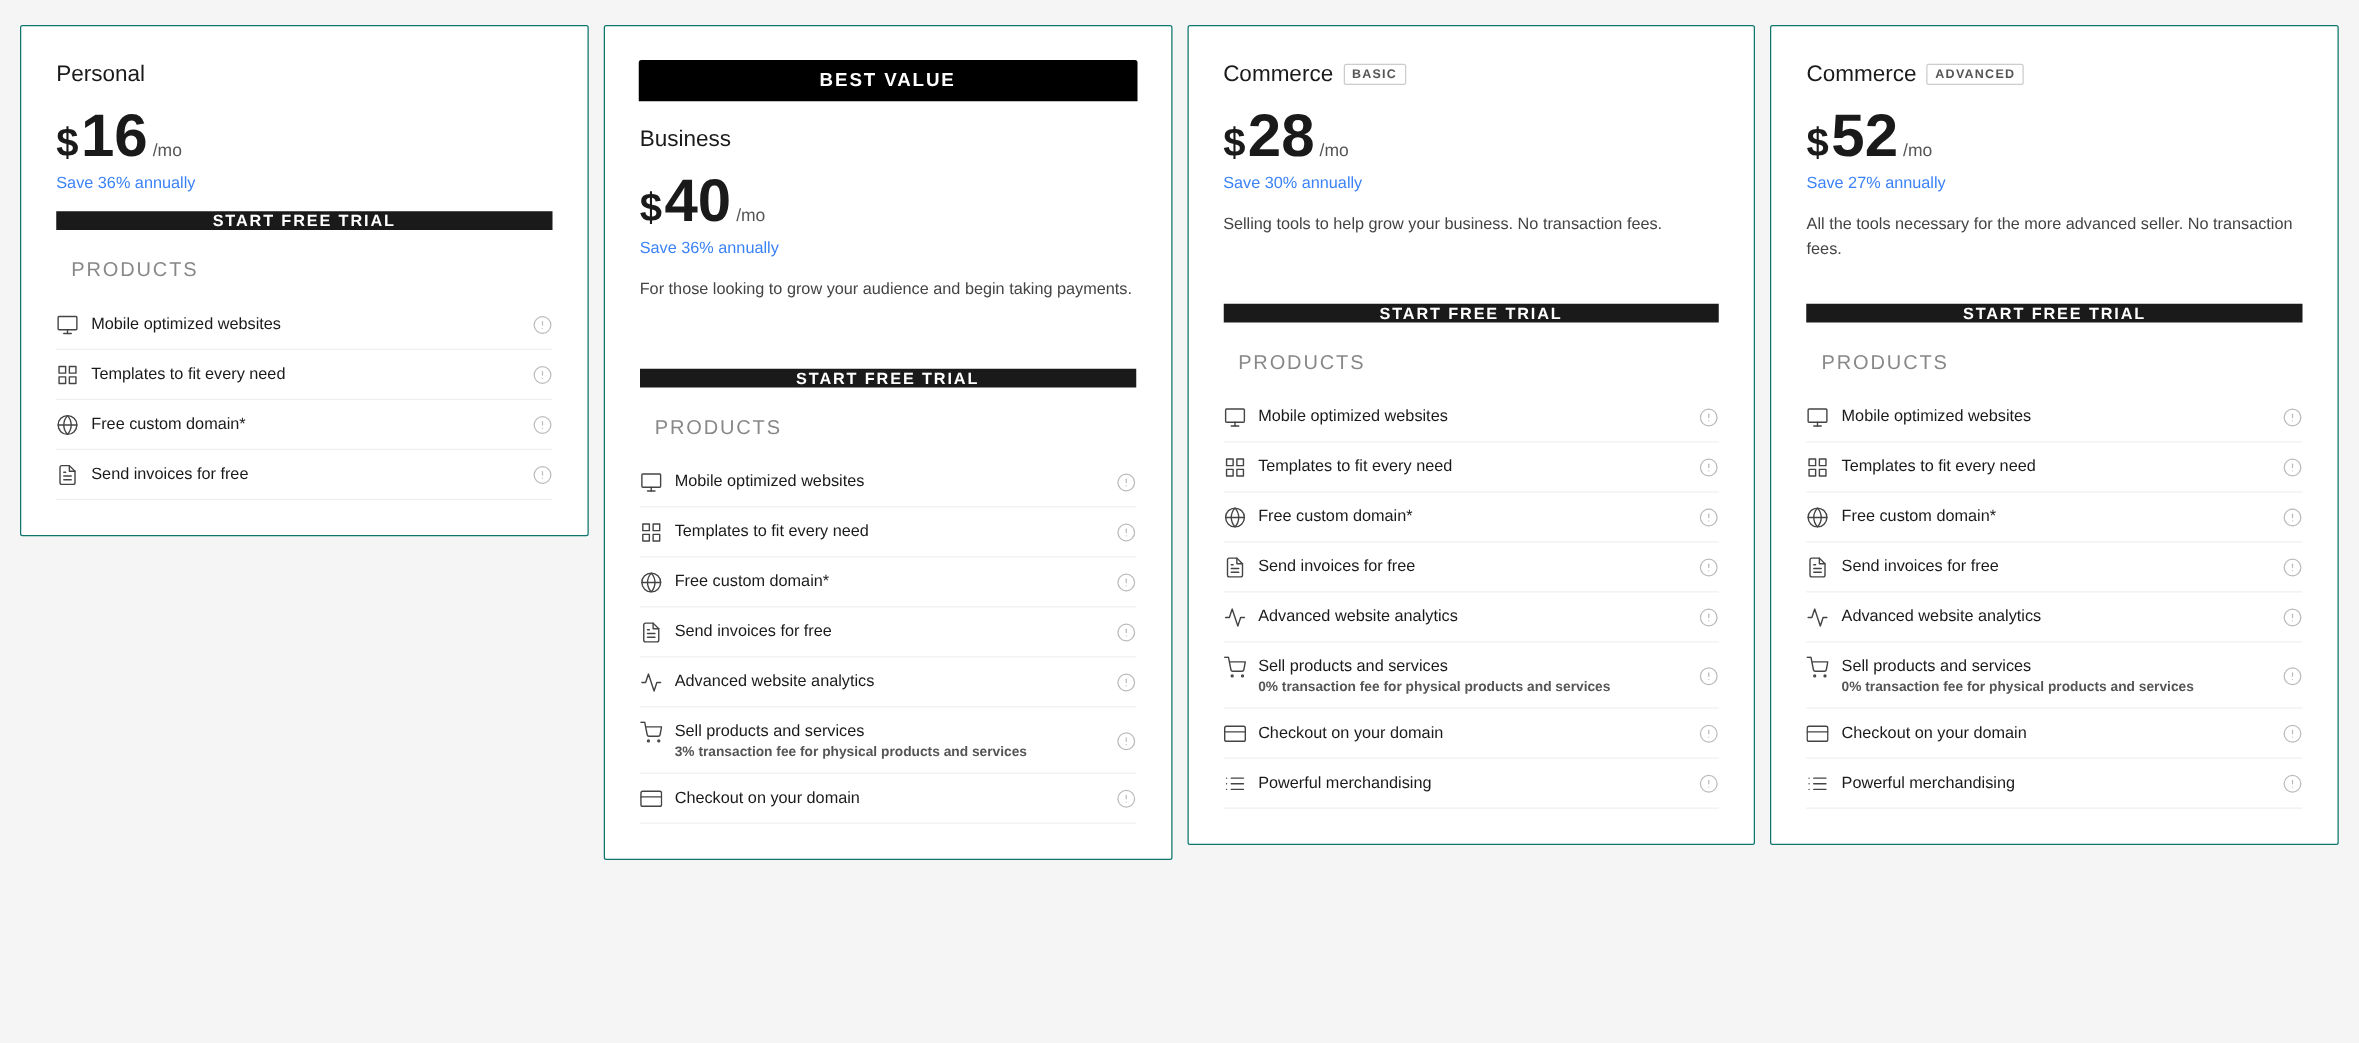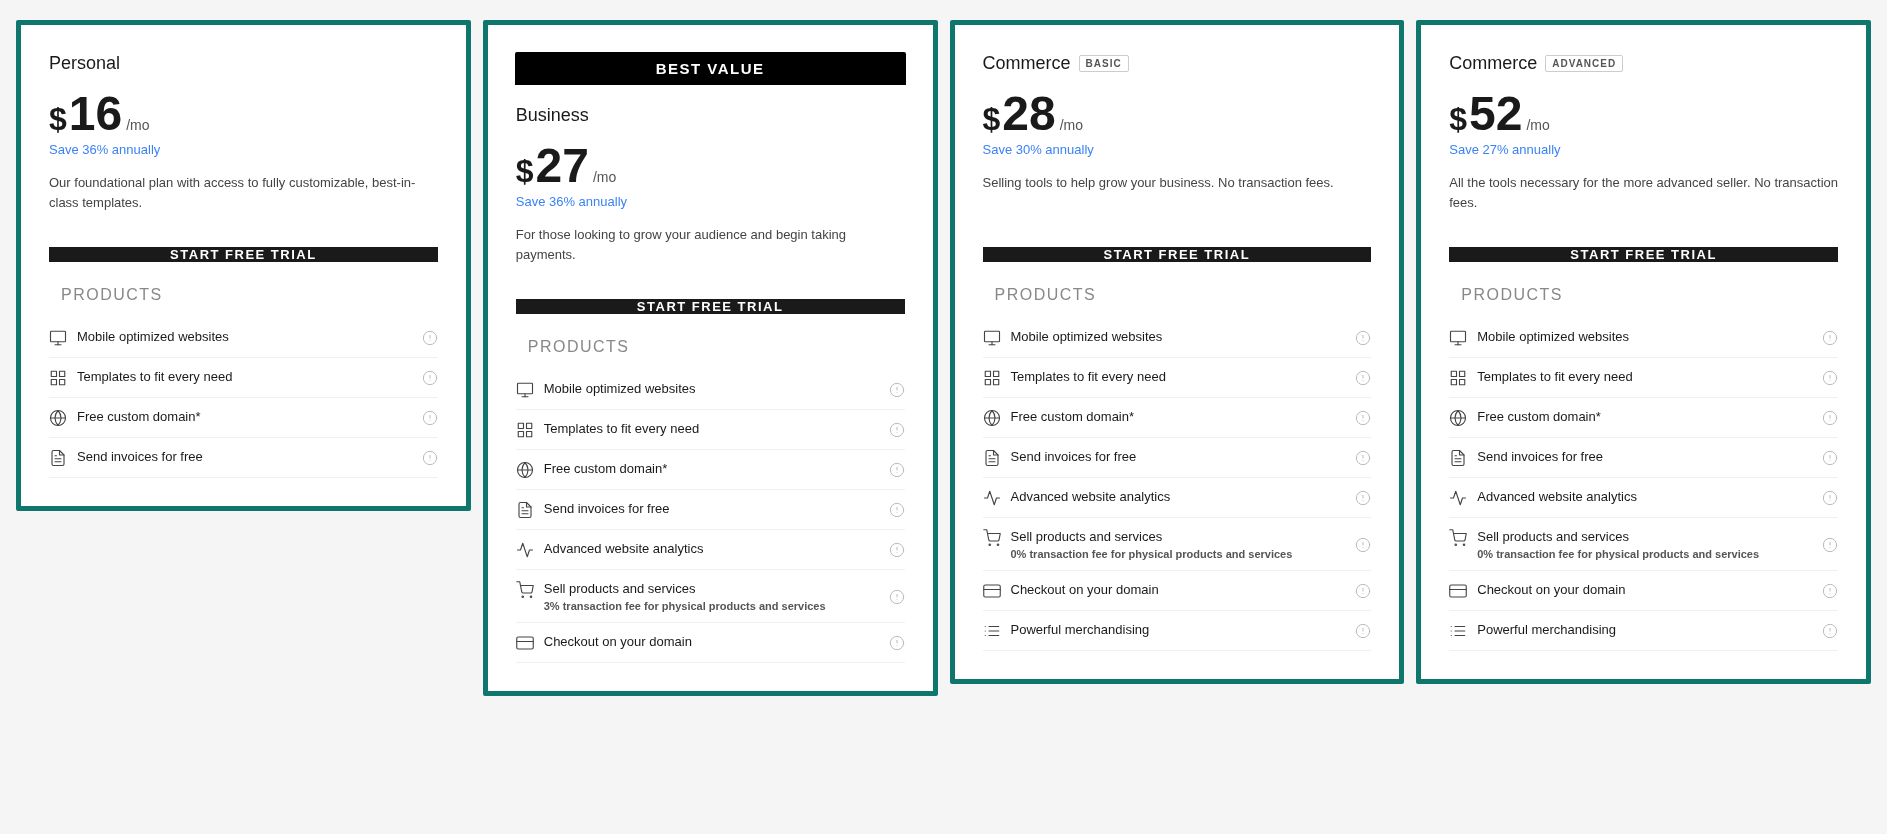--- a/index.html
+++ b/index.html
@@ -15,21 +15,21 @@
     .pricing-container {
       display: flex;
       gap: 0;
       max-width: 1887px;
       width: 100%;
       align-items: flex-start;
     }
     .plan-card {
       flex: 1;
       background: #fff;
-      border: 5px solid #0f766e;
+      border: 1px solid #0f766e;
       border-radius: 2px;
       padding: 28px 28px 28px 28px;
       position: relative;
       margin: 0 6px;
     }
     .plan-card.best-value {
       margin-top: 0;
     }
     .best-value-banner {
       background: #000000;
@@ -164,21 +164,20 @@
         <div class="plan-name">
     <span>Personal</span>
 
   </div>
         <div class="plan-price">
     <span class="price-dollar">$</span>
     <span class="price-amount">16</span>
     <span class="price-period">/mo</span>
   </div>
         <div class="save-text">Save 36% annually</div>
-        <div class="plan-description">Our foundational plan with access to fully customizable, best-in-class templates.</div>
         <button class="cta-button">START FREE TRIAL</button>
         <div class="products-label">PRODUCTS</div>
         <div class="feature-item">
       <div class="feature-left">
         <span class="feature-icon"><svg viewBox="0 0 24 24" fill="none" stroke="currentColor" stroke-width="1.5" stroke-linecap="round" stroke-linejoin="round" style="width:18px;height:18px">
                 <rect x="2" y="3" width="20" height="14" rx="1"></rect>
                 <line x1="8" y1="21" x2="16" y2="21"></line>
                 <line x1="12" y1="17" x2="12" y2="21"></line>
               </svg></span>
         <div>
@@ -253,21 +252,21 @@
     </div>
     <div class="plan-card best-value">
       <div class="best-value-banner">BEST VALUE</div>
       <div style="padding-top: 20px">
         <div class="plan-name">
     <span>Business</span>
 
   </div>
         <div class="plan-price">
     <span class="price-dollar">$</span>
-    <span class="price-amount">27</span>
+    <span class="price-amount">40</span>
     <span class="price-period">/mo</span>
   </div>
         <div class="save-text">Save 36% annually</div>
         <div class="plan-description">For those looking to grow your audience and begin taking payments.</div>
         <button class="cta-button">START FREE TRIAL</button>
         <div class="products-label">PRODUCTS</div>
         <div class="feature-item">
       <div class="feature-left">
         <span class="feature-icon"><svg viewBox="0 0 24 24" fill="none" stroke="currentColor" stroke-width="1.5" stroke-linecap="round" stroke-linejoin="round" style="width:18px;height:18px">
                 <rect x="2" y="3" width="20" height="14" rx="1"></rect>

